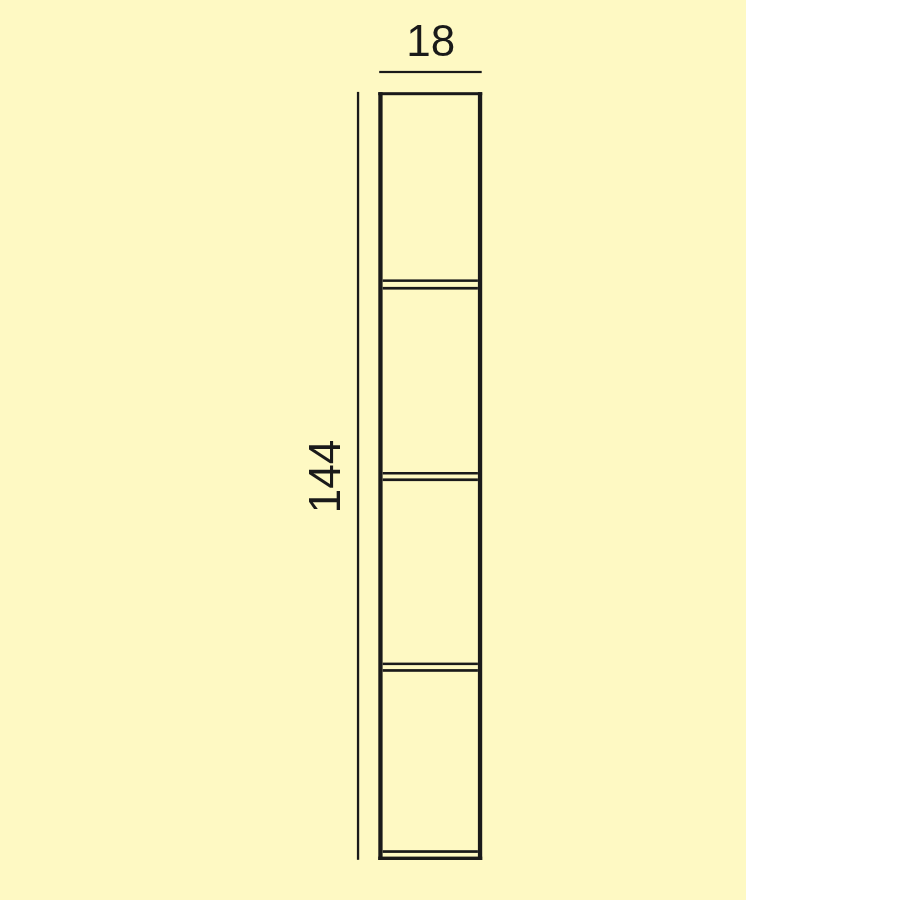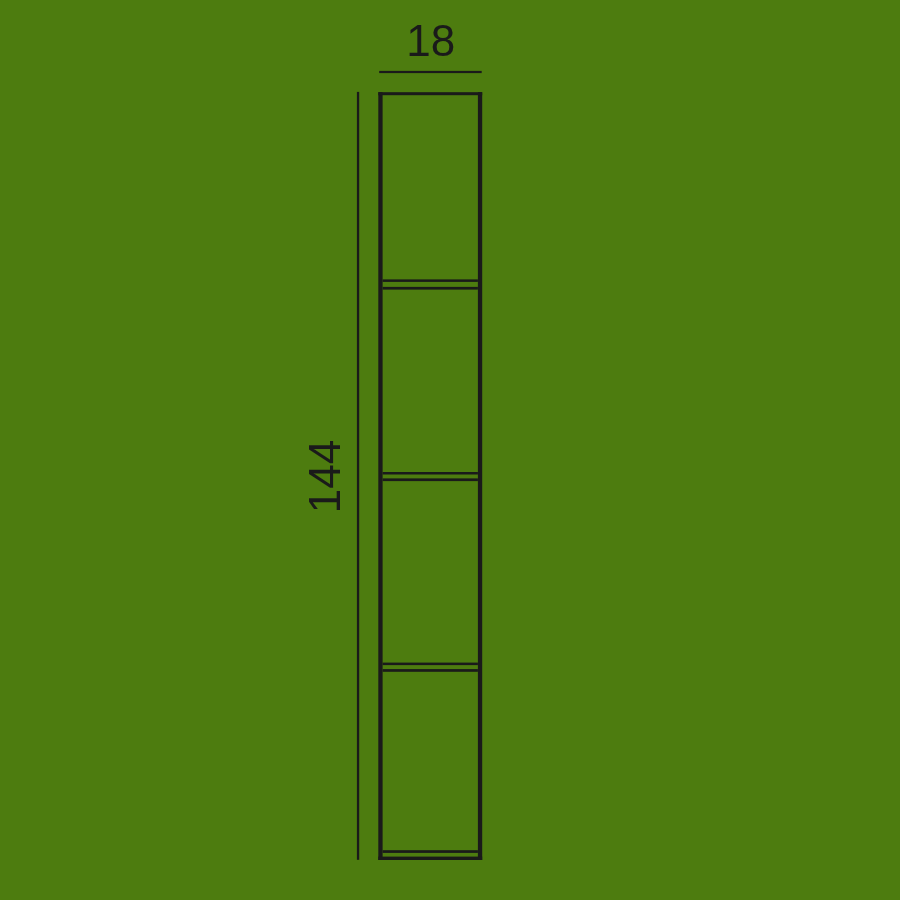--- a/index.html
+++ b/index.html
@@ -1,16 +1,16 @@
 <!DOCTYPE html>
 <html><head>
 <meta charset="utf-8">
 <style>
   html,body{margin:0;padding:0;background:#ffffff;}
-  .page{width:900px;height:900px;position:relative;background:#4d7c0f;overflow:hidden;}
+  .page{width:746px;height:900px;position:relative;background:#fef9c3;overflow:hidden;}
   svg{position:absolute;left:0;top:0;}
   text{font-family:"Liberation Sans", sans-serif;fill:#1a1a1a;}
 </style>
 </head>
 <body>
 <div class="page">
 <svg width="900" height="900" viewBox="0 0 900 900">
 
   <rect x="378.3" y="92.2" width="4.3" height="767.8" fill="#1a1a1a"></rect>
   <rect x="477.9" y="92.2" width="4.3" height="767.8" fill="#1a1a1a"></rect>

